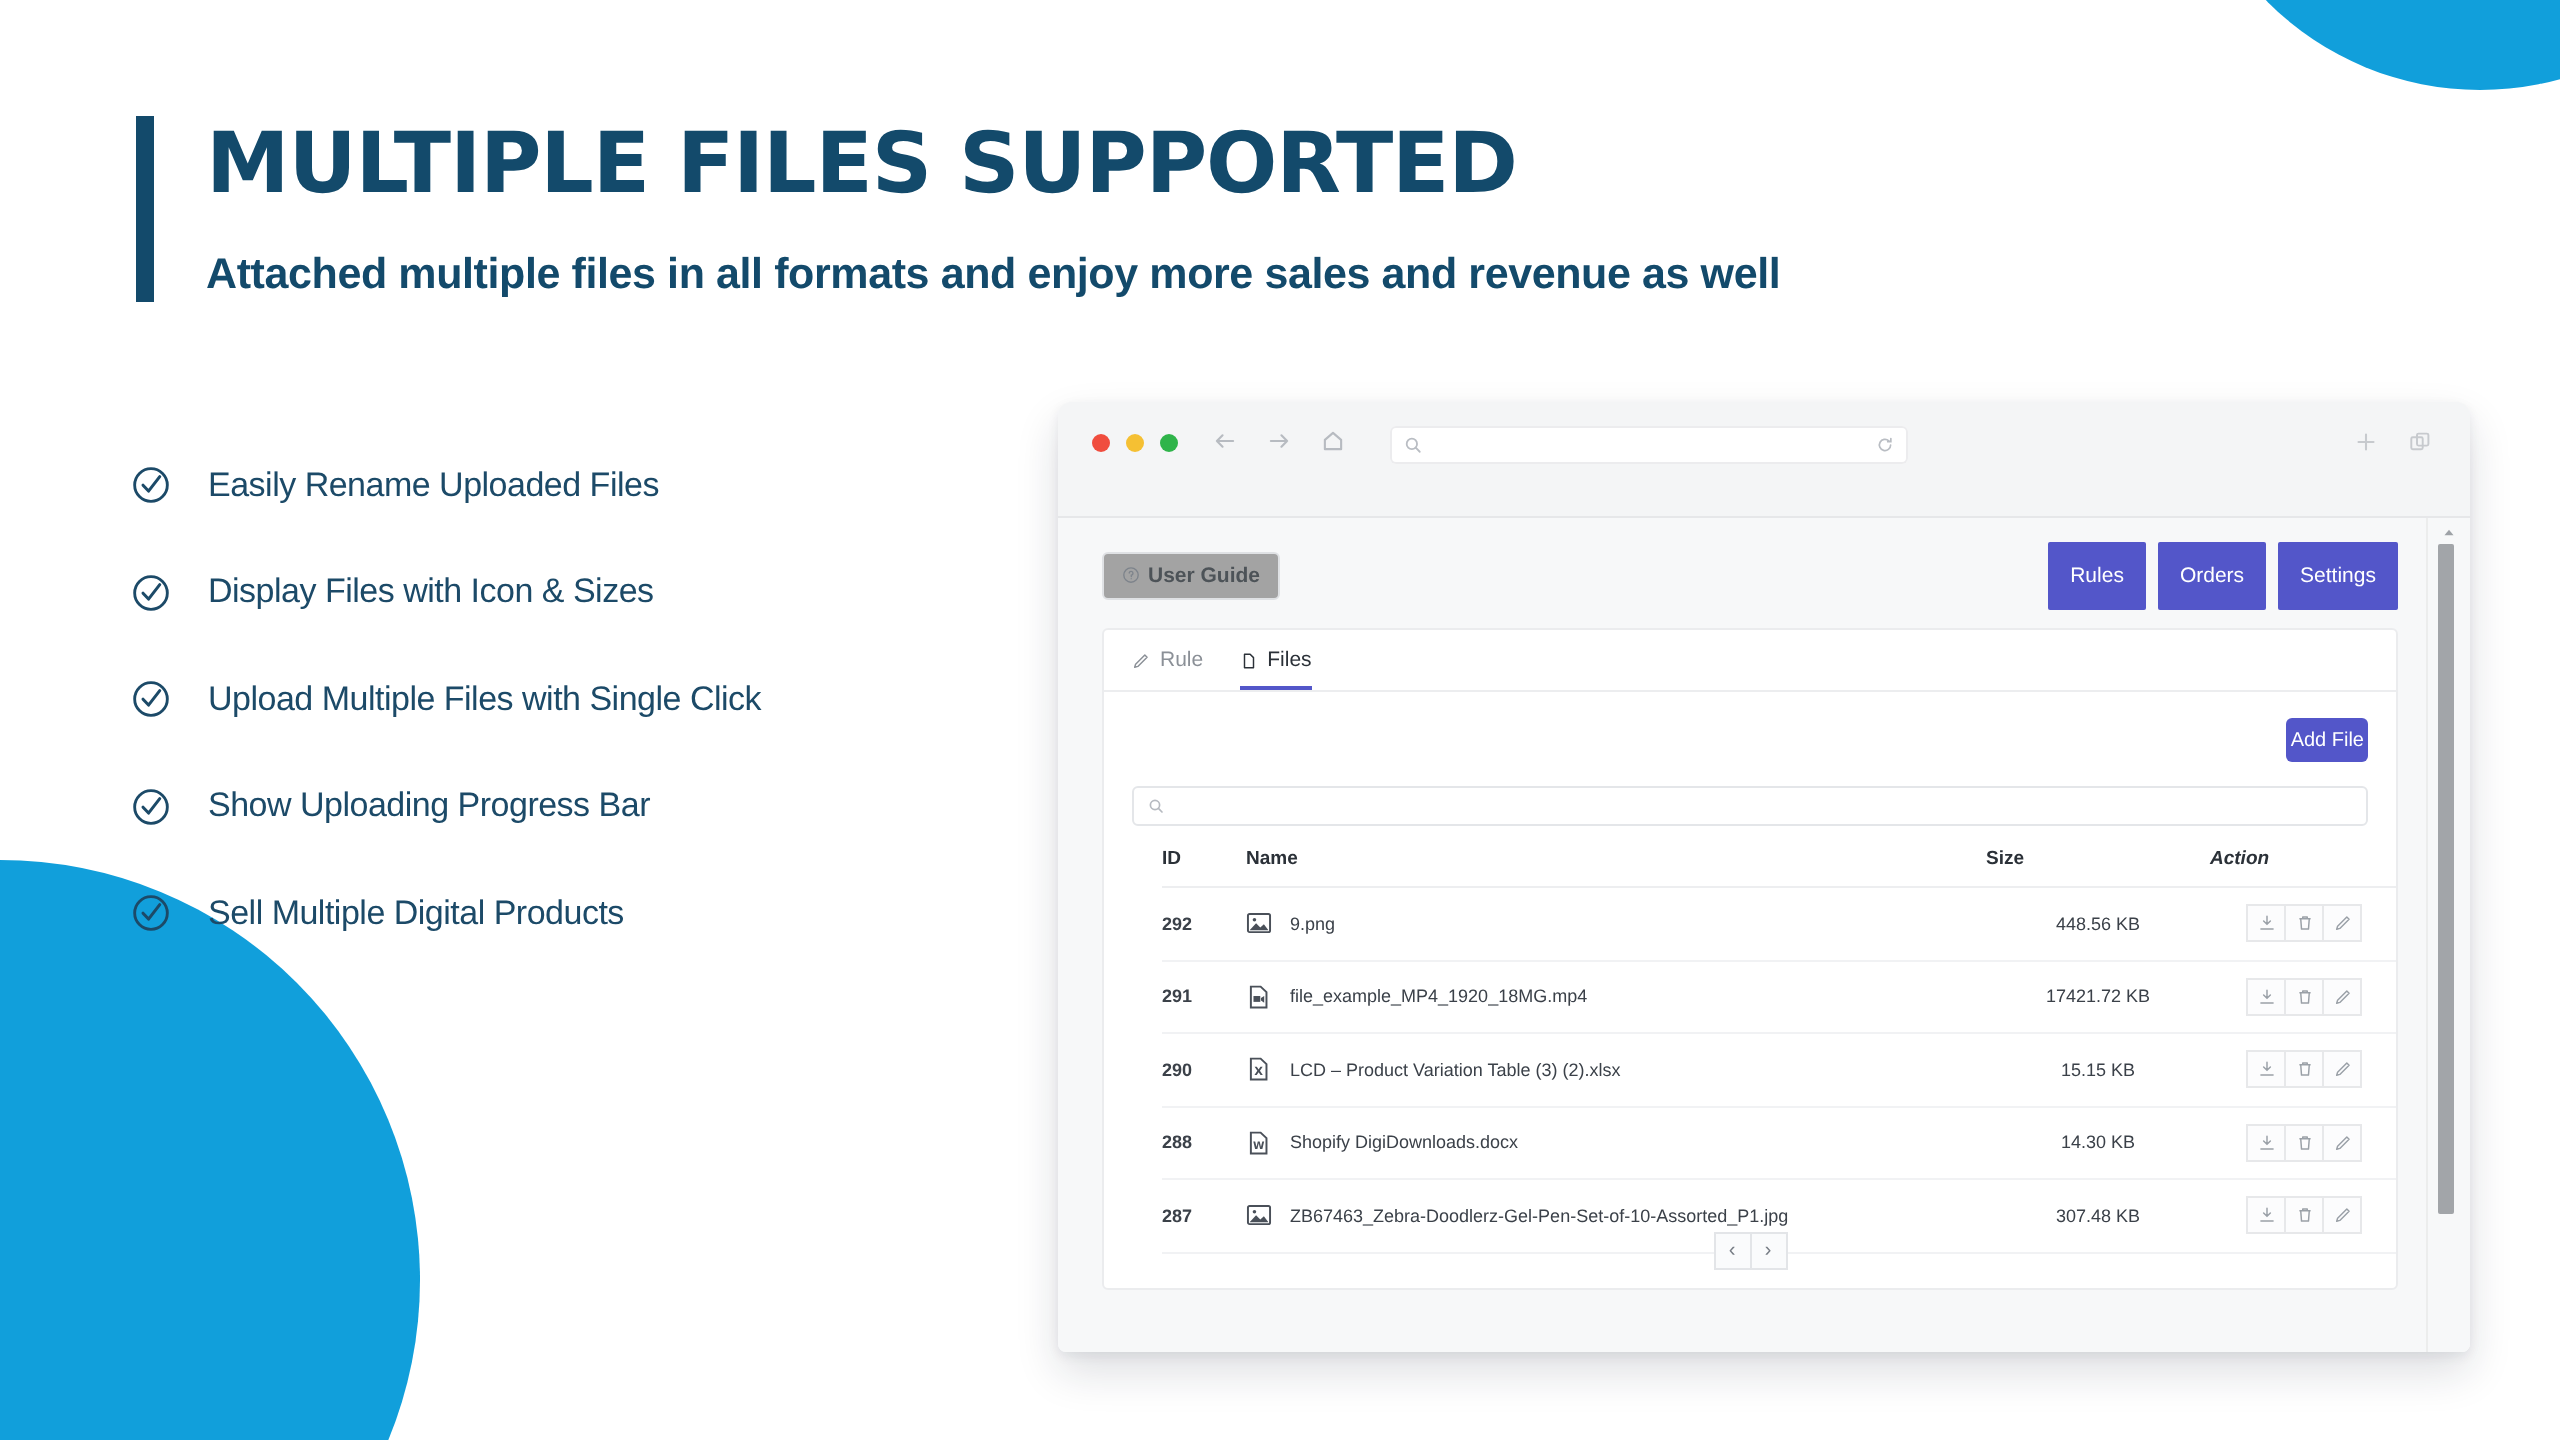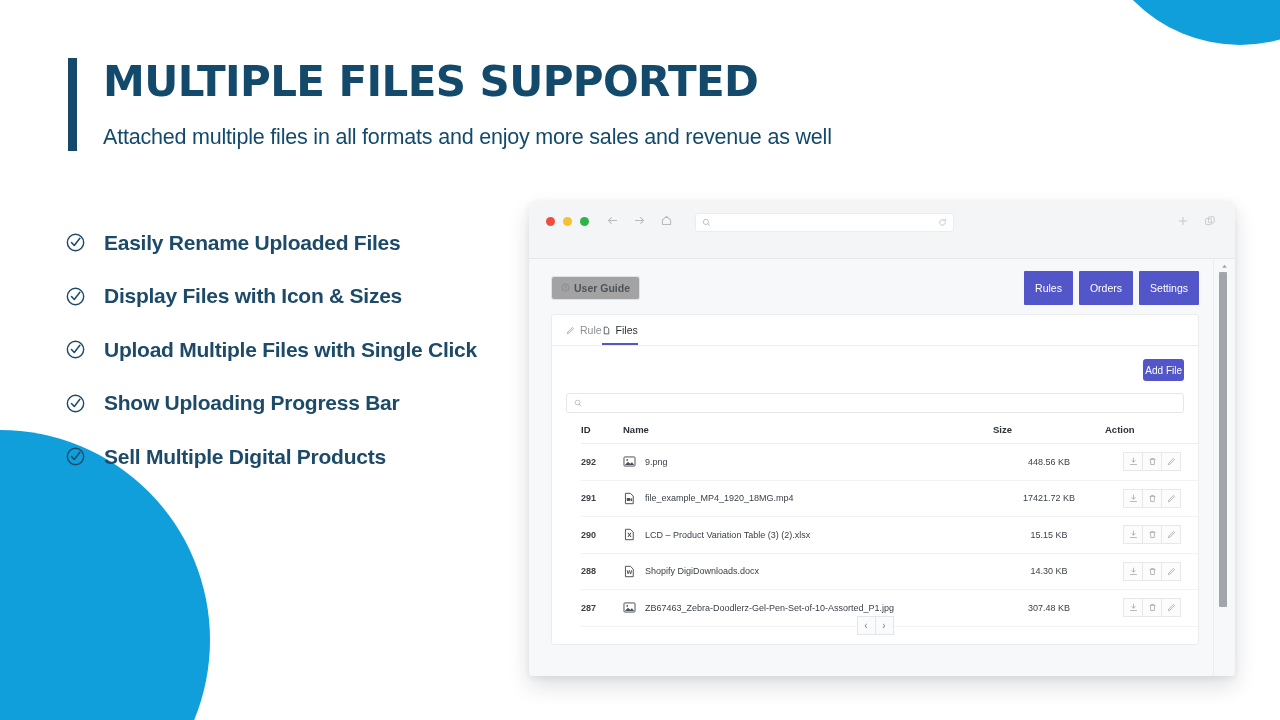--- a/index.html
+++ b/index.html
@@ -20,30 +20,30 @@
   .heading-wrap { position: absolute; left: 68px; top: 58px; display: flex; gap: 26px; }
   .accent-bar { width: 9px; height: 93px; background: #134A6B; flex: none; }
   .heading-text { padding-top: 2px; }
   .title {
     font-size: 42px; font-weight: 700; letter-spacing: -0.6px;
     color: #134A6B; line-height: 1.05; text-transform: uppercase;
     font-family: "DejaVu Sans", sans-serif;
   }
   .subtitle {
     margin-top: 21px; font-size: 21.5px; color: #134A6B;
-    font-weight: 400; letter-spacing: -0.2px;
+    font-weight: 700; letter-spacing: -0.2px;
   }
 
   .features { position: absolute; left: 66px; top: 216px; width: 470px; }
   .feature {
     display: flex; align-items: center; gap: 19px; height: 53.5px;
   }
   .check-icon { flex: none; width: 19px; height: 19px; display: block; }
   .feature-label {
-    font-size: 21px; color: #1C4A68; letter-spacing: -0.25px; white-space: nowrap; font-weight: bold;
+    font-size: 17px; color: #1C4A68; letter-spacing: -0.25px; white-space: nowrap;
   }
 
   
   .browser {
     position: absolute; left: 529px; top: 201px;
     width: 706px; height: 475px;
     background: #f7f8f9;
     border-radius: 7px 7px 4px 4px;
     box-shadow: 0 10px 22px rgba(20,30,50,0.14), 0 2px 6px rgba(20,30,50,0.07);
     overflow: hidden;
@@ -92,21 +92,21 @@
   .pill {
     height: 24px; padding: 17px 11px; border-radius: 1px; background: #5356c9;
     color: #fff; font-size: 10.5px; display: inline-flex; align-items: center;
     border: none; cursor: pointer; font-family: inherit;
   }
 
   .card {
     margin-top: 14px; background: #fff; border: 1px solid #ebecee;
     border-radius: 3px; height: 331px; position: relative; overflow: hidden;
   }
-  .tabs { display: flex; padding: 9px 14px 0 14px; border-bottom: 1px solid #ecedef; }
+  .tabs { display: flex; gap: 18px; padding: 9px 14px 0 14px; border-bottom: 1px solid #ecedef; }
   .tab {
     display: inline-flex; align-items: center; gap: 5px;
     font-size: 10.5px; color: #8b9097; padding-bottom: 7px;
     border-bottom: 2px solid transparent; cursor: pointer;
   }
   .tab svg { display: block; }
   .tab.active { color: #2b3138; border-bottom-color: #5356c9; font-weight: 400; }
 
   .addfile-row { display: flex; justify-content: flex-end; padding: 13px 14px 0 14px; }
   .addfile {
@@ -126,21 +126,21 @@
   }
 
   table.files { width: calc(100% - 28px); margin: 11px 14px 0 29px; border-collapse: collapse; }
   table.files th {
     font-size: 9.5px; color: #2b3138; font-weight: 700; text-align: left;
     padding: 0 0 8px 0; border-bottom: 1px solid #edeef0;
   }
   th.c-id { width: 42px; padding-left: 14px; }
   th.c-name { }
   th.c-size { width: 112px; text-align: center; }
-  th.c-action { width: 94px; text-align: center; }
+  th.c-action { width: 94px; text-align: center; font-style: italic; }
   table.files td {
     font-size: 9px; color: #3b4149; padding: 0; height: 36.5px;
     border-bottom: 1px solid #f1f2f4; vertical-align: middle;
   }
   td.c-id { color: #e8524a; font-weight: 700; font-size: 9.5px; padding-left: 14px; }
   td.c-name .nm { display: flex; align-items: center; gap: 9px; }
   td.c-size { text-align: center; color: #3b4149; }
   td.c-action { text-align: center; }
   .fileicon { width: 13px; height: 13px; flex: none; display: block; }
   .actions { display: inline-flex; }

